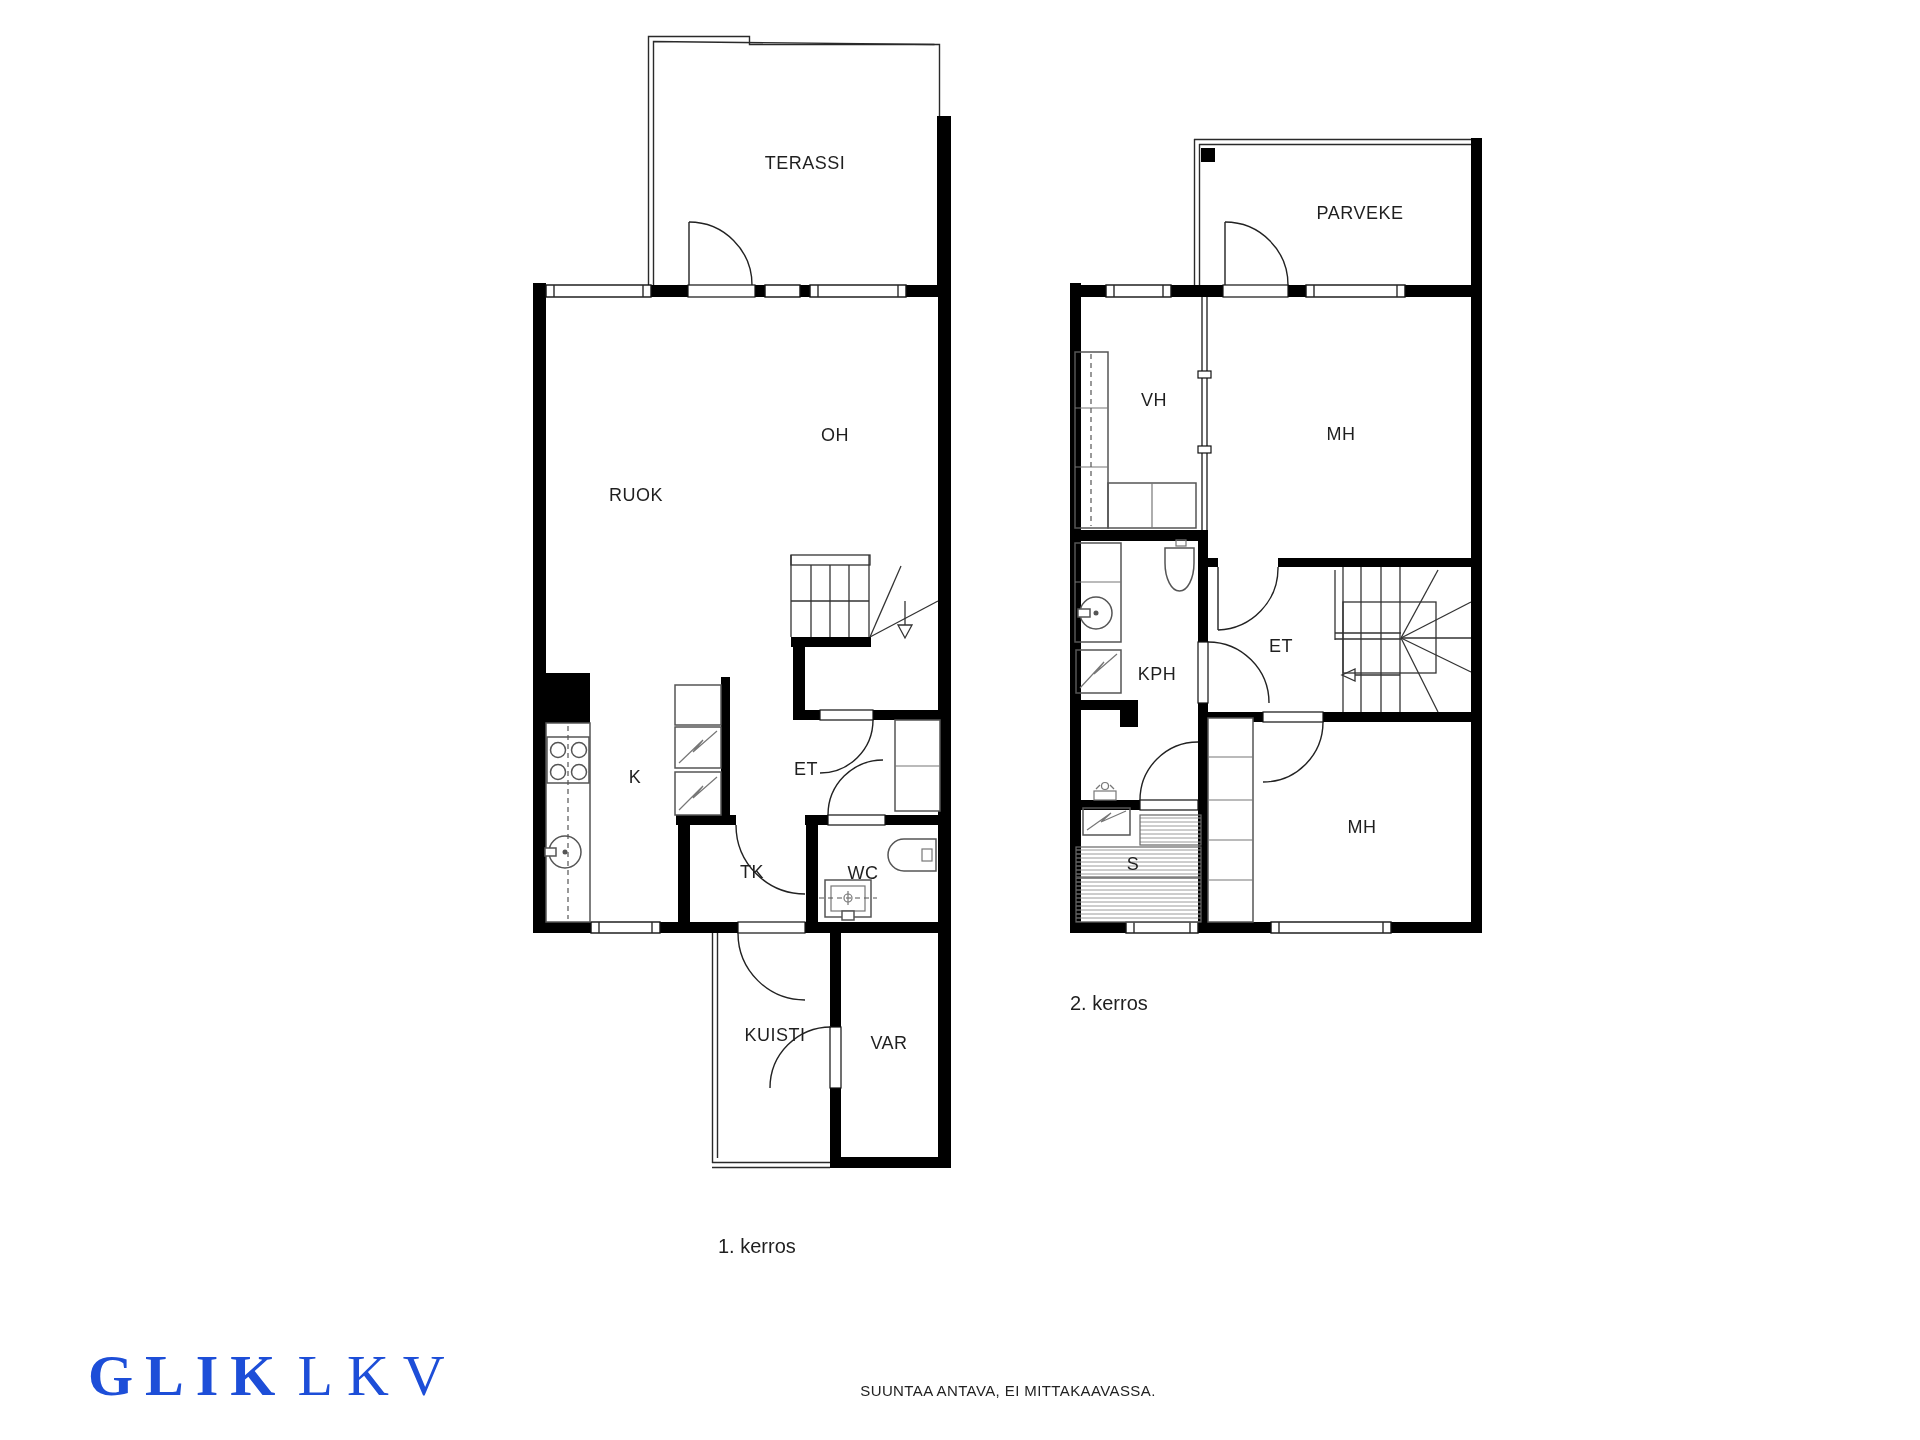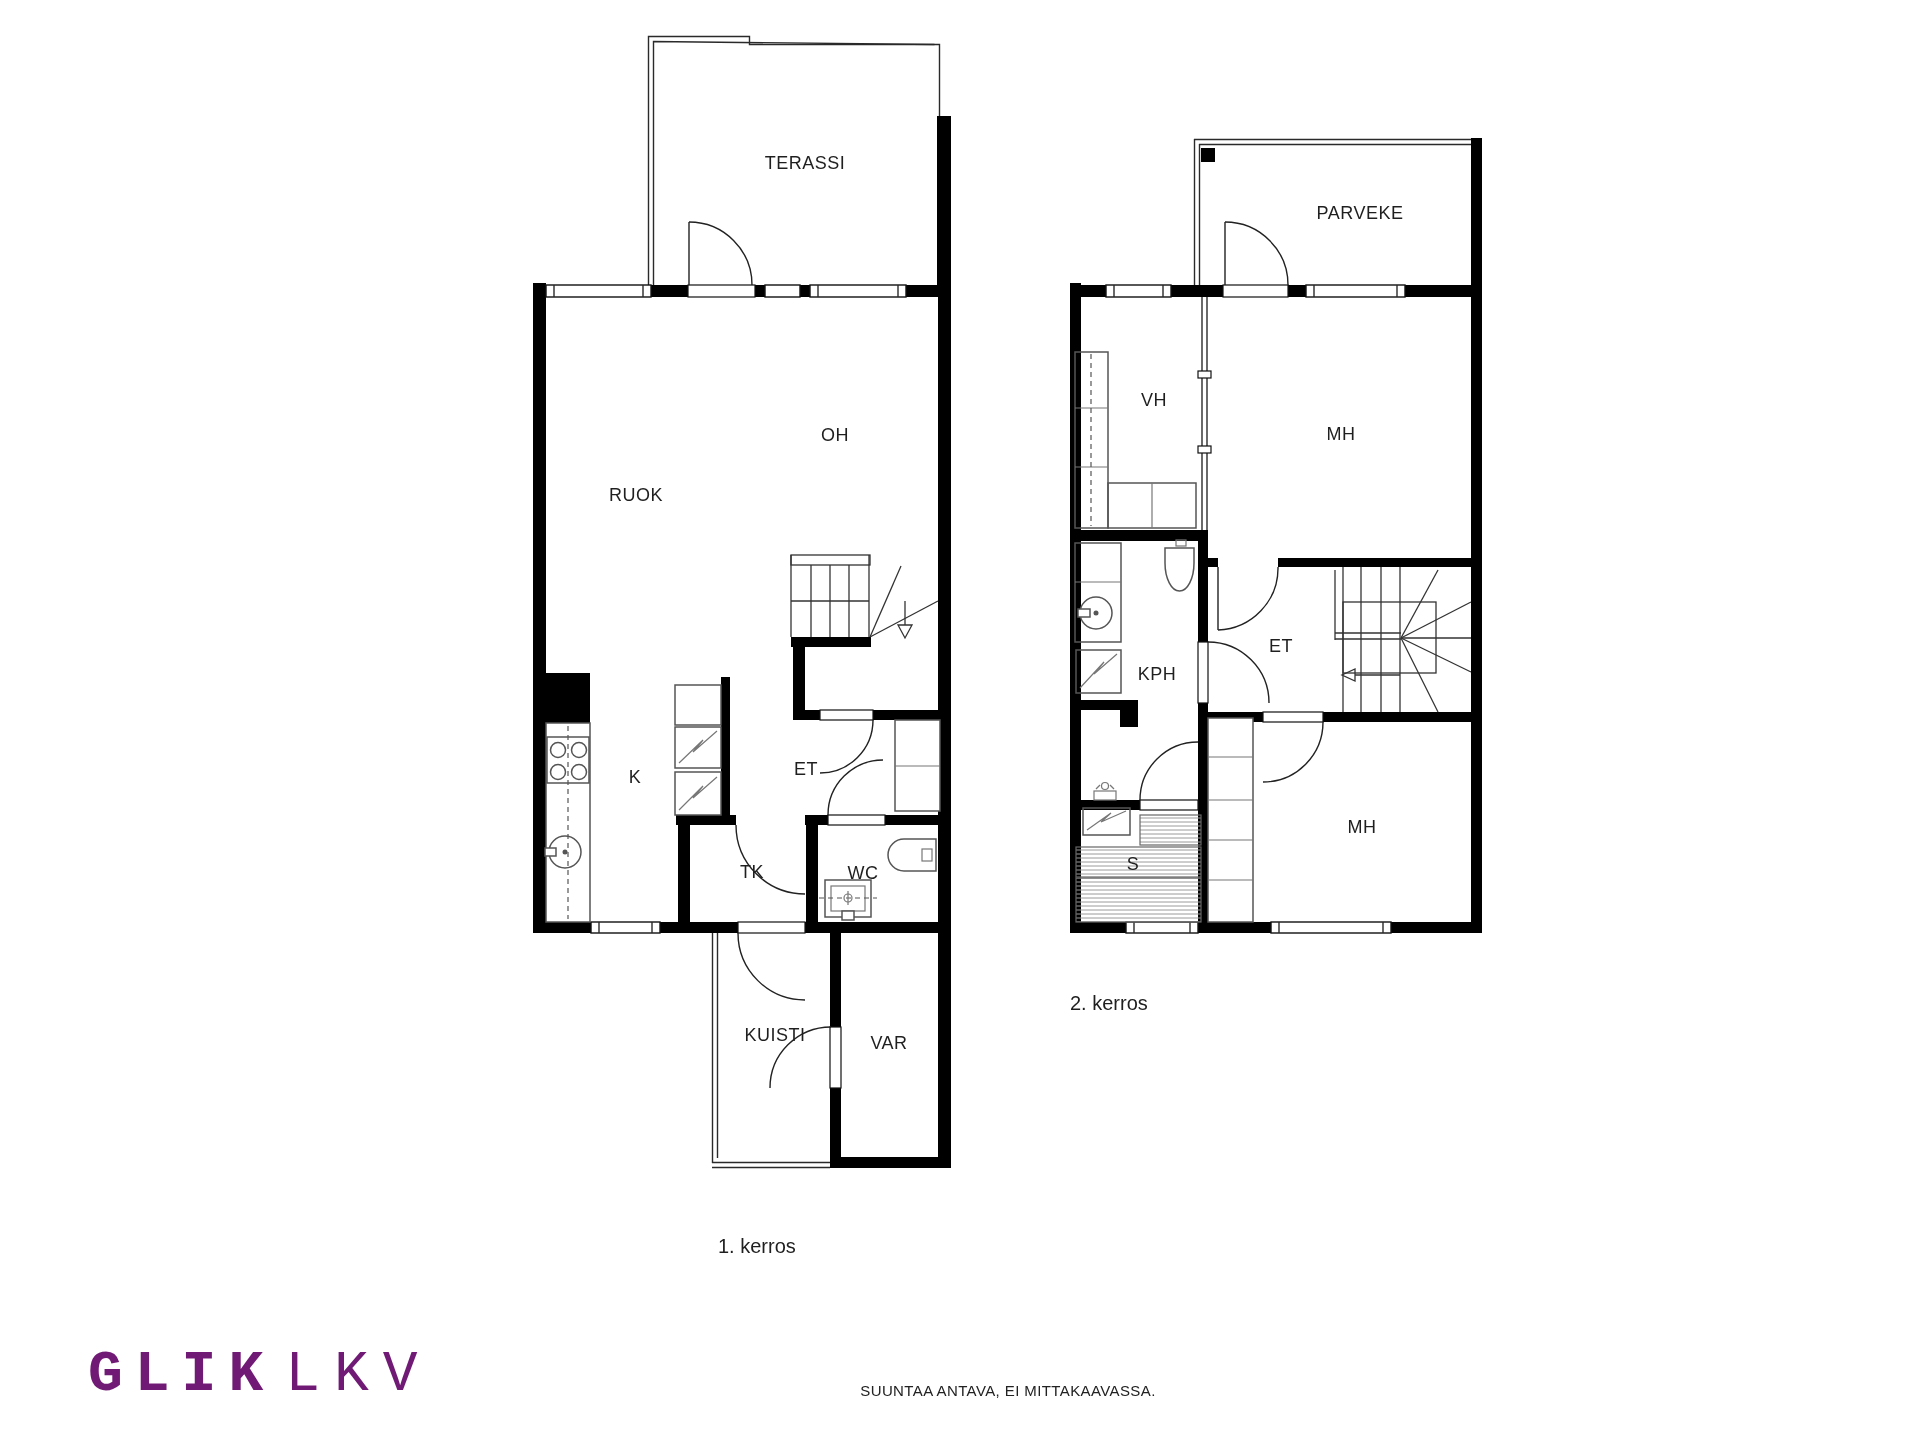--- a/index.html
+++ b/index.html
@@ -19,22 +19,22 @@
   .leaf{fill:#ffffff;stroke:#111;stroke-width:1.2;}
   .door{stroke:#222;stroke-width:1.4;fill:none;}
   .fix{stroke:var(--fixture);stroke-width:1.5;fill:none;}
   .fixw{stroke:var(--fixture);stroke-width:1.5;fill:#ffffff;}
   .fix2{stroke:#777;stroke-width:1.2;fill:none;}
   .dash{stroke:var(--fixture);stroke-width:1.2;fill:none;stroke-dasharray:5 4;}
   .stair{stroke:#333;stroke-width:1.3;fill:none;}
   .roomlabel{font-family:"Liberation Sans",sans-serif;font-size:18px;fill:var(--text);
              letter-spacing:0.5px;}
   .floorlabel{font-family:"Liberation Sans",sans-serif;font-size:20px;fill:var(--text);}
-  .logo{position:absolute;left:40px;top:1342px;color:#701a75;font-size:58px;
-        font-family:Liberation Mono, monospace;white-space:nowrap;}
+  .logo{position:absolute;left:40px;top:1342px;color:#1d4ed8;font-size:58px;
+        font-family:Liberation Serif, serif;white-space:nowrap;}
   .logo .b{font-weight:700;letter-spacing:12px;}
   .logo .l{font-weight:300;letter-spacing:14px;margin-left:10px;}
   .disclaimer{position:absolute;left:0;top:1382px;width:1920px;text-align:center;
               font-size:15px;color:#222;font-family:"Liberation Sans",sans-serif;letter-spacing:0.4px;}
 </style>
 </head>
 <body>
 
 <div class="stage">
 <svg width="1920" height="1440" viewBox="0 0 1920 1440">

